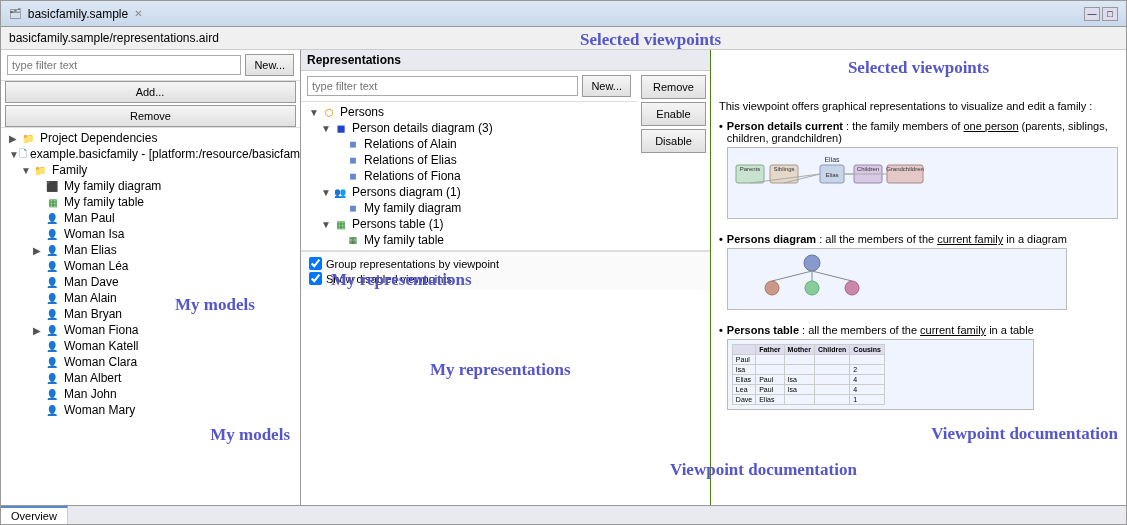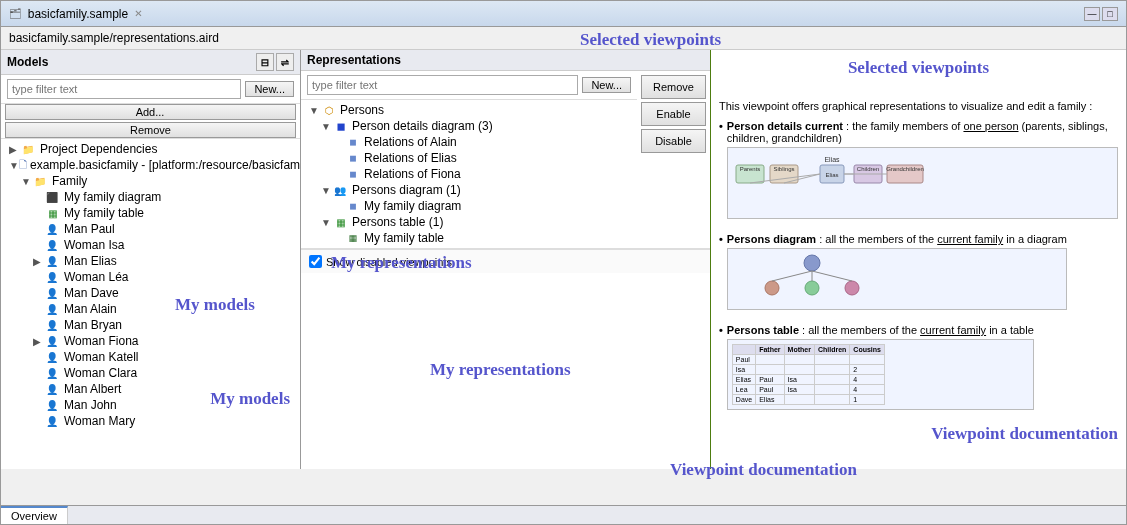--- a/index.html
+++ b/index.html
@@ -17,21 +17,21 @@
     .main-content { display: flex; flex: 1; overflow: hidden; }
 
     
     .left-panel { width: 300px; border-right: 1px solid #999; display: flex; flex-direction: column; background: white; }
     .panel-header { background: #e8eaf0; padding: 3px 6px; font-weight: bold; font-size: 12px; display: flex; align-items: center; justify-content: space-between; border-bottom: 1px solid #ccc; }
     .panel-header-icons { display: flex; gap: 2px; }
     .panel-icon-btn { width: 18px; height: 18px; border: 1px solid #aaa; background: #eee; display: flex; align-items: center; justify-content: center; font-size: 10px; cursor: pointer; }
 
     .filter-row { padding: 4px 6px; display: flex; gap: 4px; align-items: center; border-bottom: 1px solid #ddd; }
     .filter-input { flex: 1; height: 20px; border: 1px solid #aaa; padding: 0 4px; font-size: 11px; color: #888; }
-    .btn-small { height: 16px; padding: 0 8px; font-size: 11px; border: 1px solid #999; background: linear-gradient(to bottom, #f5f5f5, #e0e0e0); cursor: pointer; white-space: nowrap; }
+    .btn-small { height: 22px; padding: 0 8px; font-size: 11px; border: 1px solid #999; background: linear-gradient(to bottom, #f5f5f5, #e0e0e0); cursor: pointer; white-space: nowrap; }
 
     .tree-area { flex: 1; overflow-y: auto; padding: 2px 0; }
     .tree-item { display: flex; align-items: center; padding: 1px 4px; cursor: default; white-space: nowrap; }
     .tree-indent-1 { padding-left: 8px; }
     .tree-indent-2 { padding-left: 20px; }
     .tree-indent-3 { padding-left: 32px; }
 
     .expand-arrow { width: 12px; font-size: 10px; color: #555; }
     .tree-icon { width: 16px; height: 14px; margin-right: 3px; display: inline-flex; align-items: center; justify-content: center; font-size: 10px; }
 
@@ -51,21 +51,21 @@
 
     
     .right-panel { flex: 1; background: white; padding: 8px; overflow-y: auto; font-size: 11px; }
     .right-panel p { margin-bottom: 6px; line-height: 1.4; margin-top: 21px; }
     .bullet-item { display: flex; gap: 4px; margin-bottom: 8px; }
     .bullet-dot { font-weight: bold; }
     .underline { text-decoration: underline; }
     .bold { font-weight: bold; }
 
     
-    .bottom-bar { border-top: 1px solid #999; background: #e8eaf0; margin-top: 36px; }
+    .bottom-bar { border-top: 1px solid #999; background: #e8eaf0; }
     .bottom-tab { display: inline-block; padding: 2px 10px; font-size: 11px; border-right: 1px solid #ccc; background: white; border-top: 2px solid #5588cc; }
 
     
     .icon-folder { color: #e8a020; }
     .icon-person { color: #4488cc; }
     .icon-person-f { color: #cc4488; }
     .icon-table { color: #228822; }
     .icon-diagram { color: #2244cc; }
     .icon-group { color: #cc8800; }
 
@@ -91,27 +91,20 @@
       <div class="title-bar-btn">—</div>
       <div class="title-bar-btn">□</div>
     </div>
   </div>
 
   <div class="file-path">basicfamily.sample/representations.aird</div>
 
   <div class="main-content">
 
     <div class="left-panel">
-      <div class="panel-header">
-        <span>Models</span>
-        <div class="panel-header-icons">
-          <div class="panel-icon-btn" title="Collapse All">⊟</div>
-          <div class="panel-icon-btn" title="Link with Editor">⇌</div>
-        </div>
-      </div>
       <div class="filter-row">
         <input class="filter-input" type="text" placeholder="type filter text" style="">
         <button class="btn-small">New...</button>
       </div>
       <div style="display:flex; flex-direction:column; padding:0 4px 0 4px; border-bottom:1px solid #ddd;">
         <button class="btn-small" style="margin-bottom:2px;padding-left:7px;">Add...</button>
         <button class="btn-small">Remove</button>
       </div>
       <div class="tree-area">
 
@@ -297,20 +290,24 @@
           </div>
         </div>
         <div class="rep-buttons">
           <button class="rep-action-btn">Remove</button>
           <button class="rep-action-btn">Enable</button>
           <button class="rep-action-btn">Disable</button>
         </div>
       </div>
 
       <div class="checkboxes-area">
+        <div class="checkbox-row">
+          <input type="checkbox" checked="" style="">
+          <span>Group representations by viewpoint</span>
+        </div>
         <div class="checkbox-row">
           <input type="checkbox" checked="" style="">
           <span>Show disabled viewpoints</span>
         </div>
       </div>
 
       <div style="position:relative; height:0; overflow:visible;">
         <span style="position:absolute; bottom:0px; left:30px; font-family:'Comic Sans MS',cursive; color:#5555cc; font-size:17px; font-weight:bold; white-space:nowrap; pointer-events:none;">My representations</span>
       </div>
     </div>

